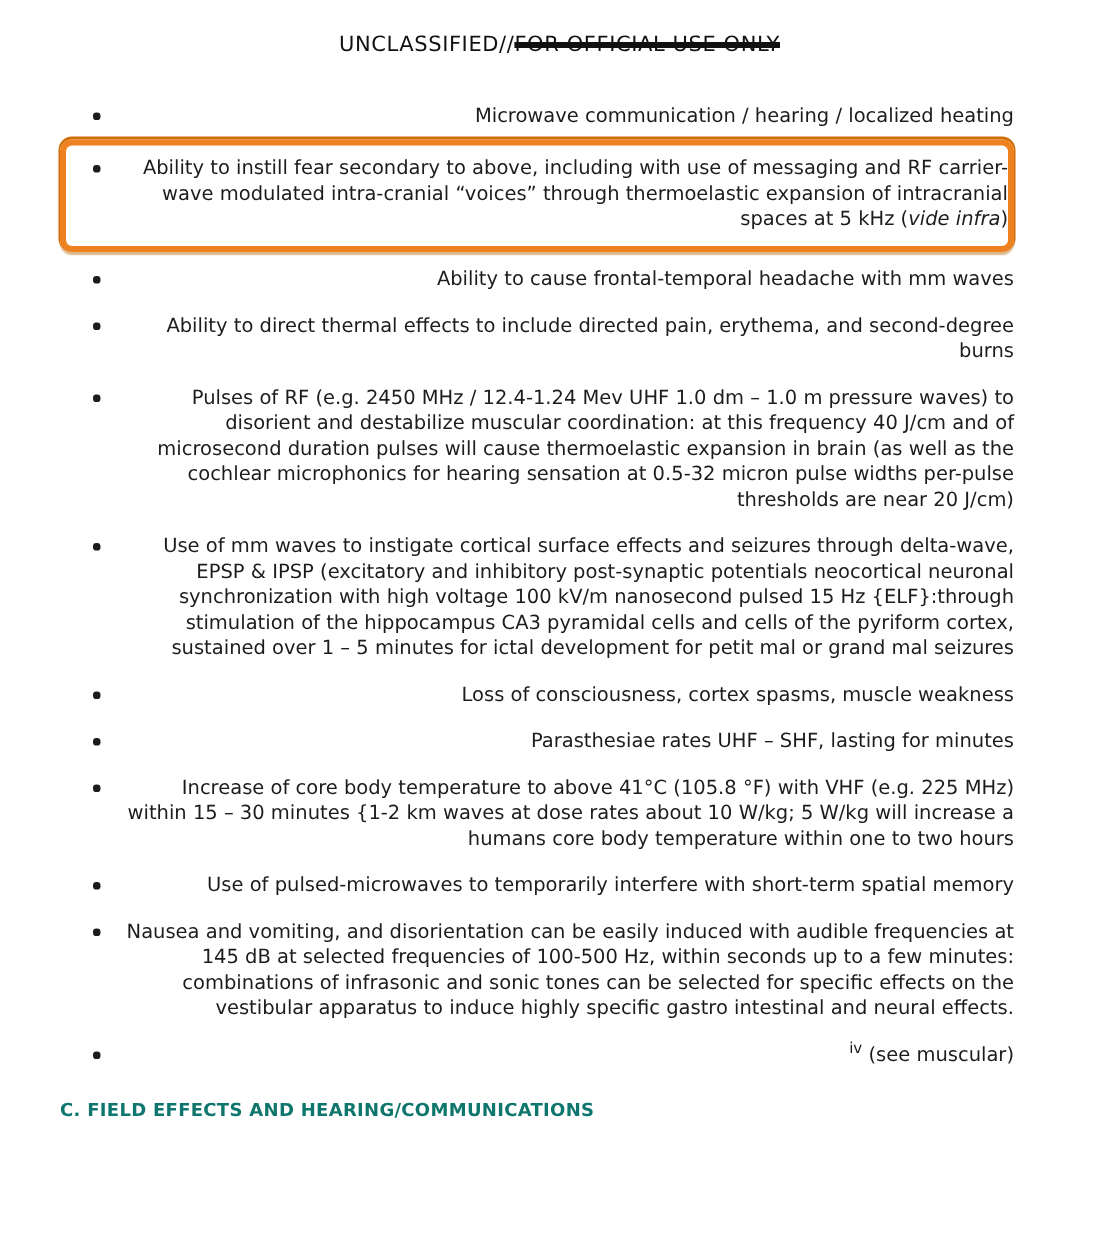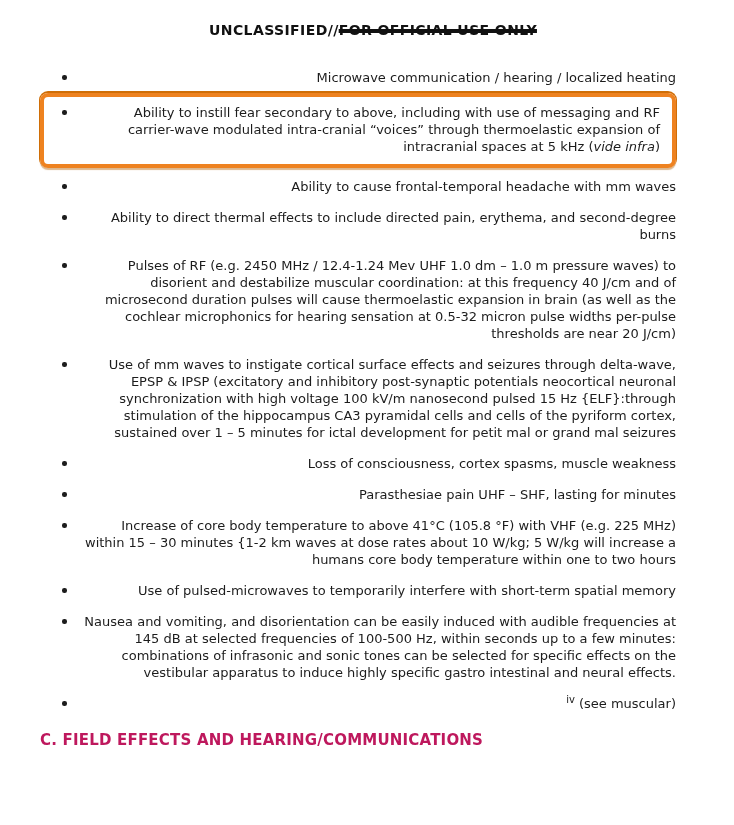--- a/index.html
+++ b/index.html
@@ -15,21 +15,21 @@
     font-family: "DejaVu Sans", "Liberation Sans", sans-serif;
     font-size: 13px;
     line-height: 17px;
     color: #1c1c1c;
     box-sizing: border-box;
     padding: 22px 58px 0 40px;
     overflow: hidden;
   }
   .classification-header {
     text-align: center;
-    font-weight: bold;
+    font-weight: normal;
     font-size: 14px;
     letter-spacing: 0.4px;
     color: #111;
     padding-left: 30px;
     margin-bottom: 30px;
     white-space: nowrap;
   }
   .struck {
     text-decoration: line-through;
     text-decoration-thickness: 3.5px;
@@ -63,28 +63,28 @@
     font-size: 10px;
     line-height: 0;
   }
   .btxt i {
     font-style: italic;
   }
   li.highlighted {
     margin: -7px 0 10px -22px;
     border: 4px solid var(--hl, #EE8220);
     border-radius: 8px;
-    padding: 7px 12px 9px 18px;
+    padding: 7px 0 9px 18px;
     box-shadow: 0 -1px 0 1px #cf6e07, 0 2px 1px 0 rgba(180, 95, 0, 0.45);
   }
   .section-heading {
     font-weight: bold;
-    font-size: 15px;
+    font-size: 12px;
     letter-spacing: 0.2px;
-    color: #be185d;
+    color: #0f766e;
     margin: 20px 0 0 0;
   }
 </style>
 </head>
 <body>
 
 <div class="page">
 
   <div class="classification-header"><span>UNCLASSIFIED//</span><span class="struck">FOR OFFICIAL USE ONLY</span></div>
 
@@ -112,21 +112,21 @@
       <li class="bullet">
         <span class="dot"></span>
         <span class="btxt"><span>Use of mm waves to instigate cortical surface effects and seizures through delta-wave, EPSP &amp; IPSP (excitatory and inhibitory post-synaptic potentials neocortical neuronal synchronization with high voltage 100 kV/m nanosecond pulsed 15 Hz {ELF}:through stimulation of the hippocampus CA3 pyramidal cells and cells of the pyriform cortex, sustained over 1 – 5 minutes for ictal development for petit mal or grand mal seizures</span></span>
       </li>
       <li class="bullet">
         <span class="dot"></span>
         <span class="btxt"><span>Loss of consciousness, cortex spasms, muscle weakness</span></span>
       </li>
       <li class="bullet">
         <span class="dot"></span>
-        <span class="btxt"><span>Parasthesiae pain UHF – SHF, lasting for minutes</span></span>
+        <span class="btxt"><span>Parasthesiae rates UHF – SHF, lasting for minutes</span></span>
       </li>
       <li class="bullet">
         <span class="dot"></span>
         <span class="btxt"><span>Increase of core body temperature to above 41°C (105.8 °F) with VHF (e.g. 225 MHz) within 15 – 30 minutes {1-2 km waves at dose rates about 10 W/kg; 5 W/kg will increase a humans core body temperature within one to two hours</span></span>
       </li>
       <li class="bullet">
         <span class="dot"></span>
         <span class="btxt"><span>Use of pulsed-microwaves to temporarily interfere with short-term spatial memory</span></span>
       </li>
       <li class="bullet">

